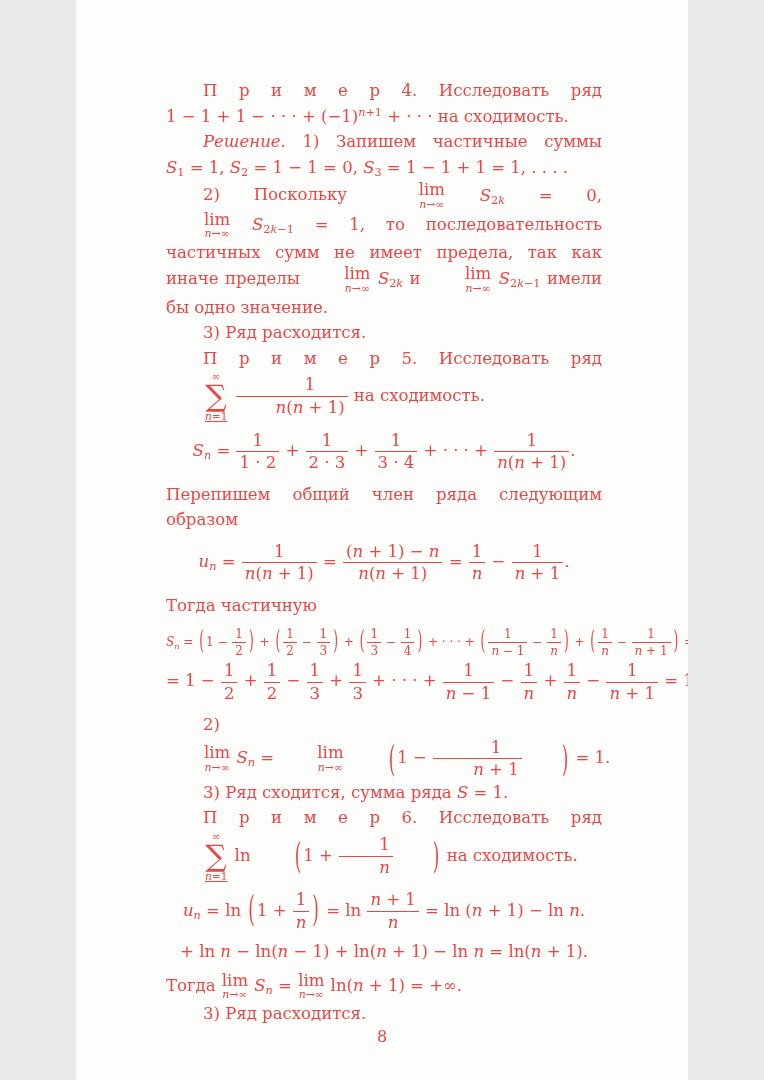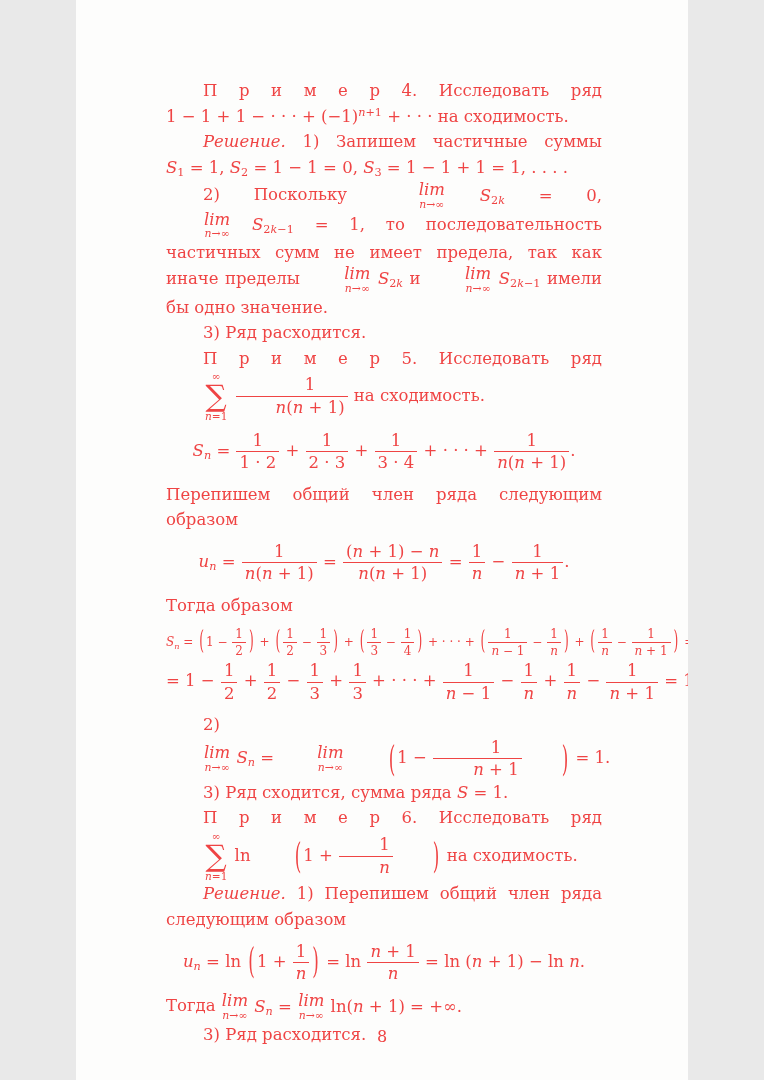--- a/index.html
+++ b/index.html
@@ -20,26 +20,26 @@
 
   
   .mi{font-style:italic;}
   .mg{white-space:nowrap;}
   .msub{font-size:0.68em;vertical-align:-0.3em;}
   .msup{font-size:0.68em;vertical-align:0.5em;}
   .frac{display:inline-block;vertical-align:middle;text-align:center;line-height:1.18;margin:0 1px;}
   .num{display:block;padding:0 3px 1px;}
   .den{display:block;border-top:1px solid currentColor;padding:1px 3px 0;}
   .lim{display:inline-flex;flex-direction:column;align-items:center;vertical-align:middle;line-height:1;margin:0 1px;}
-  .limtop{line-height:1.05;font-style:italic;}
+  .limtop{line-height:1.05;}
   .limbot{font-size:0.66em;margin-top:1px;}
   .sum{display:inline-flex;flex-direction:column;align-items:center;vertical-align:middle;line-height:1;margin:0 2px;}
   .sumup{font-size:0.64em;}
   .sumsig{font-size:1.8em;line-height:0.95;}
-  .sumlo{font-size:0.64em;margin-top:1px;}
+  .sumlo{font-size:0.64em;margin-top:1px;text-decoration:underline;}
   .bigp{display:inline-block;transform:scaleY(2.05);transform-origin:50% 50%;vertical-align:middle;margin:0 2px;font-size:1.02em;}
 </style>
 </head>
 <body>
 
 <div class="page">
   <main class="content">
     <p class="para indent">П р и м е р  4. Исследовать ряд  <span class="mg">1 − 1 + 1 − · · · + (−1)<span class="msup"><span class="mi">n</span>+1</span> + · · ·</span>  на сходимость.</p>
     <p class="para indent"><span class="mi">Решение.</span>  1) Запишем частичные суммы  <span class="mg"><span class="mi">S</span><span class="msub">1</span> = 1,</span>  <span class="mg"><span class="mi">S</span><span class="msub">2</span> = 1 − 1 = 0,</span> <span class="mg"><span class="mi">S</span><span class="msub">3</span> = 1 − 1 + 1 = 1,</span>  . . . .</p>
     <p class="para indent">2) Поскольку <span class="mg"><span class="lim">
@@ -57,41 +57,41 @@
           </span> <span class="mi">S</span><span class="msub">2<span class="mi">k</span>−1</span></span> имели бы одно значение.</p>
     <p class="para indent">3) Ряд расходится.</p>
     <p class="para indent">П р и м е р  5. Исследовать ряд <span class="mg"><span class="sum">
             <span class="sumup">∞</span>
             <span class="sumsig">∑</span>
             <span class="sumlo"><span class="mi">n</span>=1</span>
           </span> <span class="frac"><span class="num">1</span><span class="den"><span class="mi">n</span>(<span class="mi">n</span> + 1)</span></span></span> на сходимость.</p>
     <div class="display"><span class="mg"><span class="mi">S</span><span class="msub"><span class="mi">n</span></span> = <span class="frac"><span class="num">1</span><span class="den">1 · 2</span></span> + <span class="frac"><span class="num">1</span><span class="den">2 · 3</span></span> + <span class="frac"><span class="num">1</span><span class="den">3 · 4</span></span> + · · · + <span class="frac"><span class="num">1</span><span class="den"><span class="mi">n</span>(<span class="mi">n</span> + 1)</span></span>.</span></div>
     <p class="para">Перепишем общий член ряда следующим образом</p>
     <div class="display"><span class="mg"><span class="mi">u</span><span class="msub"><span class="mi">n</span></span> = <span class="frac"><span class="num">1</span><span class="den"><span class="mi">n</span>(<span class="mi">n</span> + 1)</span></span> = <span class="frac"><span class="num">(<span class="mi">n</span> + 1) − <span class="mi">n</span></span><span class="den"><span class="mi">n</span>(<span class="mi">n</span> + 1)</span></span> = <span class="frac"><span class="num">1</span><span class="den"><span class="mi">n</span></span></span> − <span class="frac"><span class="num">1</span><span class="den"><span class="mi">n</span> + 1</span></span>.</span></div>
-    <p class="para">Тогда образом</p>
+    <p class="para">Тогда частичную</p>
     <div class="display">
       <div class="dline tight"><span class="mi">S</span><span class="msub"><span class="mi">n</span></span> = <span class="bigp">(</span>1 − <span class="frac"><span class="num">1</span><span class="den">2</span></span><span class="bigp">)</span> + <span class="bigp">(</span><span class="frac"><span class="num">1</span><span class="den">2</span></span> − <span class="frac"><span class="num">1</span><span class="den">3</span></span><span class="bigp">)</span> + <span class="bigp">(</span><span class="frac"><span class="num">1</span><span class="den">3</span></span> − <span class="frac"><span class="num">1</span><span class="den">4</span></span><span class="bigp">)</span> + · · · + <span class="bigp">(</span><span class="frac"><span class="num">1</span><span class="den"><span class="mi">n</span> − 1</span></span> − <span class="frac"><span class="num">1</span><span class="den"><span class="mi">n</span></span></span><span class="bigp">)</span> + <span class="bigp">(</span><span class="frac"><span class="num">1</span><span class="den"><span class="mi">n</span></span></span> − <span class="frac"><span class="num">1</span><span class="den"><span class="mi">n</span> + 1</span></span><span class="bigp">)</span> =</div>
       <div class="dline">= 1 − <span class="frac"><span class="num">1</span><span class="den">2</span></span> + <span class="frac"><span class="num">1</span><span class="den">2</span></span> − <span class="frac"><span class="num">1</span><span class="den">3</span></span> + <span class="frac"><span class="num">1</span><span class="den">3</span></span> + · · · + <span class="frac"><span class="num">1</span><span class="den"><span class="mi">n</span> − 1</span></span> − <span class="frac"><span class="num">1</span><span class="den"><span class="mi">n</span></span></span> + <span class="frac"><span class="num">1</span><span class="den"><span class="mi">n</span></span></span> − <span class="frac"><span class="num">1</span><span class="den"><span class="mi">n</span> + 1</span></span> = 1 − <span class="frac"><span class="num">1</span><span class="den"><span class="mi">n</span> + 1</span></span>.</div>
     </div>
     <p class="para indent">2) <span class="mg"><span class="lim">
             <span class="limtop">lim</span>
             <span class="limbot"><span class="mi">n</span>→∞</span>
           </span> <span class="mi">S</span><span class="msub"><span class="mi">n</span></span> = <span class="lim">
             <span class="limtop">lim</span>
             <span class="limbot"><span class="mi">n</span>→∞</span>
           </span> <span class="bigp">(</span>1 − <span class="frac"><span class="num">1</span><span class="den"><span class="mi">n</span> + 1</span></span><span class="bigp">)</span> = 1.</span></p>
     <p class="para indent">3) Ряд сходится, сумма ряда <span class="mg"><span class="mi">S</span> = 1.</span></p>
     <p class="para indent">П р и м е р  6. Исследовать ряд <span class="mg"><span class="sum">
             <span class="sumup">∞</span>
             <span class="sumsig">∑</span>
             <span class="sumlo"><span class="mi">n</span>=1</span>
           </span> ln <span class="bigp">(</span>1 + <span class="frac"><span class="num">1</span><span class="den"><span class="mi">n</span></span></span><span class="bigp">)</span></span> на сходимость.</p>
-    <p class="para indent"><span class="mi">Решение.</span>  1) Перепишем общий член ряда следующим образом</p>
     <div class="display"><span class="mg"><span class="mi">u</span><span class="msub"><span class="mi">n</span></span> = ln <span class="bigp">(</span>1 + <span class="frac"><span class="num">1</span><span class="den"><span class="mi">n</span></span></span><span class="bigp">)</span> = ln <span class="frac"><span class="num"><span class="mi">n</span> + 1</span><span class="den"><span class="mi">n</span></span></span> = ln (<span class="mi">n</span> + 1) − ln <span class="mi">n</span>.</span></div>
     <div class="display">
+      <div class="dline">+ ln <span class="mi">n</span> − ln(<span class="mi">n</span> − 1) + ln(<span class="mi">n</span> + 1) − ln <span class="mi">n</span> = ln(<span class="mi">n</span> + 1).</div>
     </div>
     <p class="para">Тогда <span class="mg"><span class="lim">
             <span class="limtop">lim</span>
             <span class="limbot"><span class="mi">n</span>→∞</span>
           </span> <span class="mi">S</span><span class="msub"><span class="mi">n</span></span> = <span class="lim">
             <span class="limtop">lim</span>
             <span class="limbot"><span class="mi">n</span>→∞</span>
           </span> ln(<span class="mi">n</span> + 1) = +∞.</span></p>
     <p class="para indent">3) Ряд расходится.</p>
   </main>

